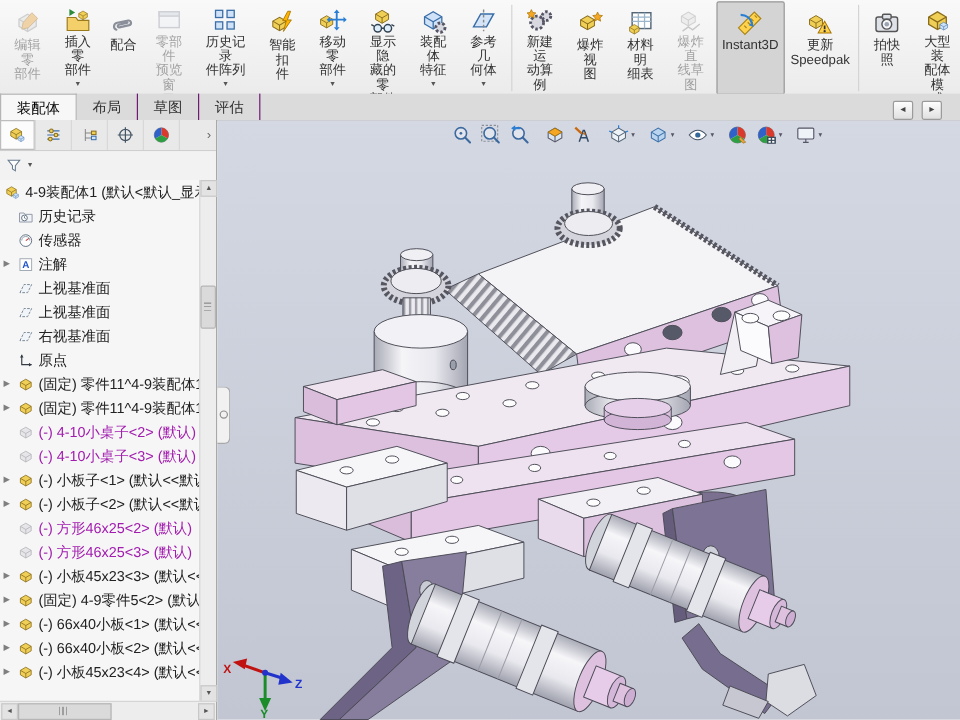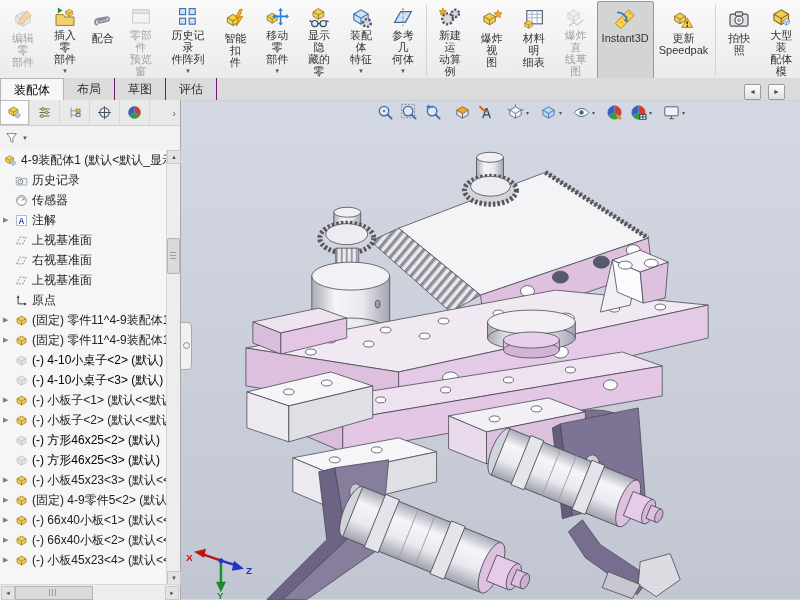--- a/index.html
+++ b/index.html
@@ -41,21 +41,21 @@
   .ptab.active{background:#fcfcfc;box-shadow:inset 0 0 0 1px #bdbdbd}
   .ptab-more{flex:1;display:flex;align-items:center;justify-content:flex-end;padding-right:4px;color:#666;font-size:11px;cursor:pointer}
   #filterrow{height:24px;display:flex;align-items:center;gap:2px;padding-left:4px;
              border-bottom:1px solid #d8d8d8;background:#f2f2f2}
   #filterrow .i{width:16px;height:16px}
   .fdrop{font-size:6px;color:#555}
   #tree{position:absolute;left:0;top:50px;right:13px;bottom:15px;overflow:hidden;background:#f6f6f6}
   .trow{height:20px;display:flex;align-items:center;white-space:nowrap;font-size:12px;padding-left:3px;cursor:default}
   .twist{width:11px;font-size:7px;color:#7f7f7f;flex:none}
   .trow .i{width:15px;height:15px;flex:none;margin-right:3px}
-  .trow.suppressed .tlabel{color:#000000}
+  .trow.suppressed .tlabel{color:#a21caf}
   .tlabel{overflow:hidden}
 
   
   #vsb{position:absolute;top:50px;right:0;width:13px;bottom:15px;background:#ededed;border-left:1px solid #d6d6d6}
   .sbtn{position:absolute;width:12px;height:12px;font-size:6px;color:#555;text-align:center;line-height:12px;
         background:#e3e3e3;border:1px solid #c8c8c8;cursor:pointer}
   #vsb .up{top:0;left:0}#vsb .down{bottom:0;left:0}
   #vthumb{position:absolute;left:0;top:88px;width:11px;height:34px;background:#dadada;border:1px solid #b5b5b5;border-radius:2px}
   #vthumb::after{content:"";position:absolute;left:2px;top:13px;width:6px;height:7px;
      background:repeating-linear-gradient(#9e9e9e 0 1px,transparent 1px 3px)}
@@ -425,28 +425,28 @@
         <svg viewBox="0 0 20 20" class="i">
           <path d="M3.5 14.5L8 5.5h8.5L12 14.5z" fill="#eef4fa" fill-opacity=".6" stroke="#7a8a9a" stroke-width="1.1" stroke-dasharray="3 1.5"></path>
         </svg>
         <span class="tlabel">上视基准面</span>
       </div>
       <div class="trow">
         <span class="twist"></span>
         <svg viewBox="0 0 20 20" class="i">
           <path d="M3.5 14.5L8 5.5h8.5L12 14.5z" fill="#eef4fa" fill-opacity=".6" stroke="#7a8a9a" stroke-width="1.1" stroke-dasharray="3 1.5"></path>
         </svg>
+        <span class="tlabel">上视基准面</span>
+      </div>
+      <div class="trow">
+        <span class="twist"></span>
+        <svg viewBox="0 0 20 20" class="i">
+          <path d="M3.5 14.5L8 5.5h8.5L12 14.5z" fill="#eef4fa" fill-opacity=".6" stroke="#7a8a9a" stroke-width="1.1" stroke-dasharray="3 1.5"></path>
+        </svg>
         <span class="tlabel">右视基准面</span>
-      </div>
-      <div class="trow">
-        <span class="twist"></span>
-        <svg viewBox="0 0 20 20" class="i">
-          <path d="M3.5 14.5L8 5.5h8.5L12 14.5z" fill="#eef4fa" fill-opacity=".6" stroke="#7a8a9a" stroke-width="1.1" stroke-dasharray="3 1.5"></path>
-        </svg>
-        <span class="tlabel">上视基准面</span>
       </div>
       <div class="trow">
         <span class="twist"></span>
         <svg viewBox="0 0 20 20" class="i">
           <path d="M5.5 3.5v11h11" fill="none" stroke="#333a44" stroke-width="1.3"></path>
           <path d="M5.5 3.5L3.5 6.5h4zM16.5 14.5l-3-2v4z" fill="#333a44"></path>
         </svg>
         <span class="tlabel">原点</span>
       </div>
       <div class="trow">

